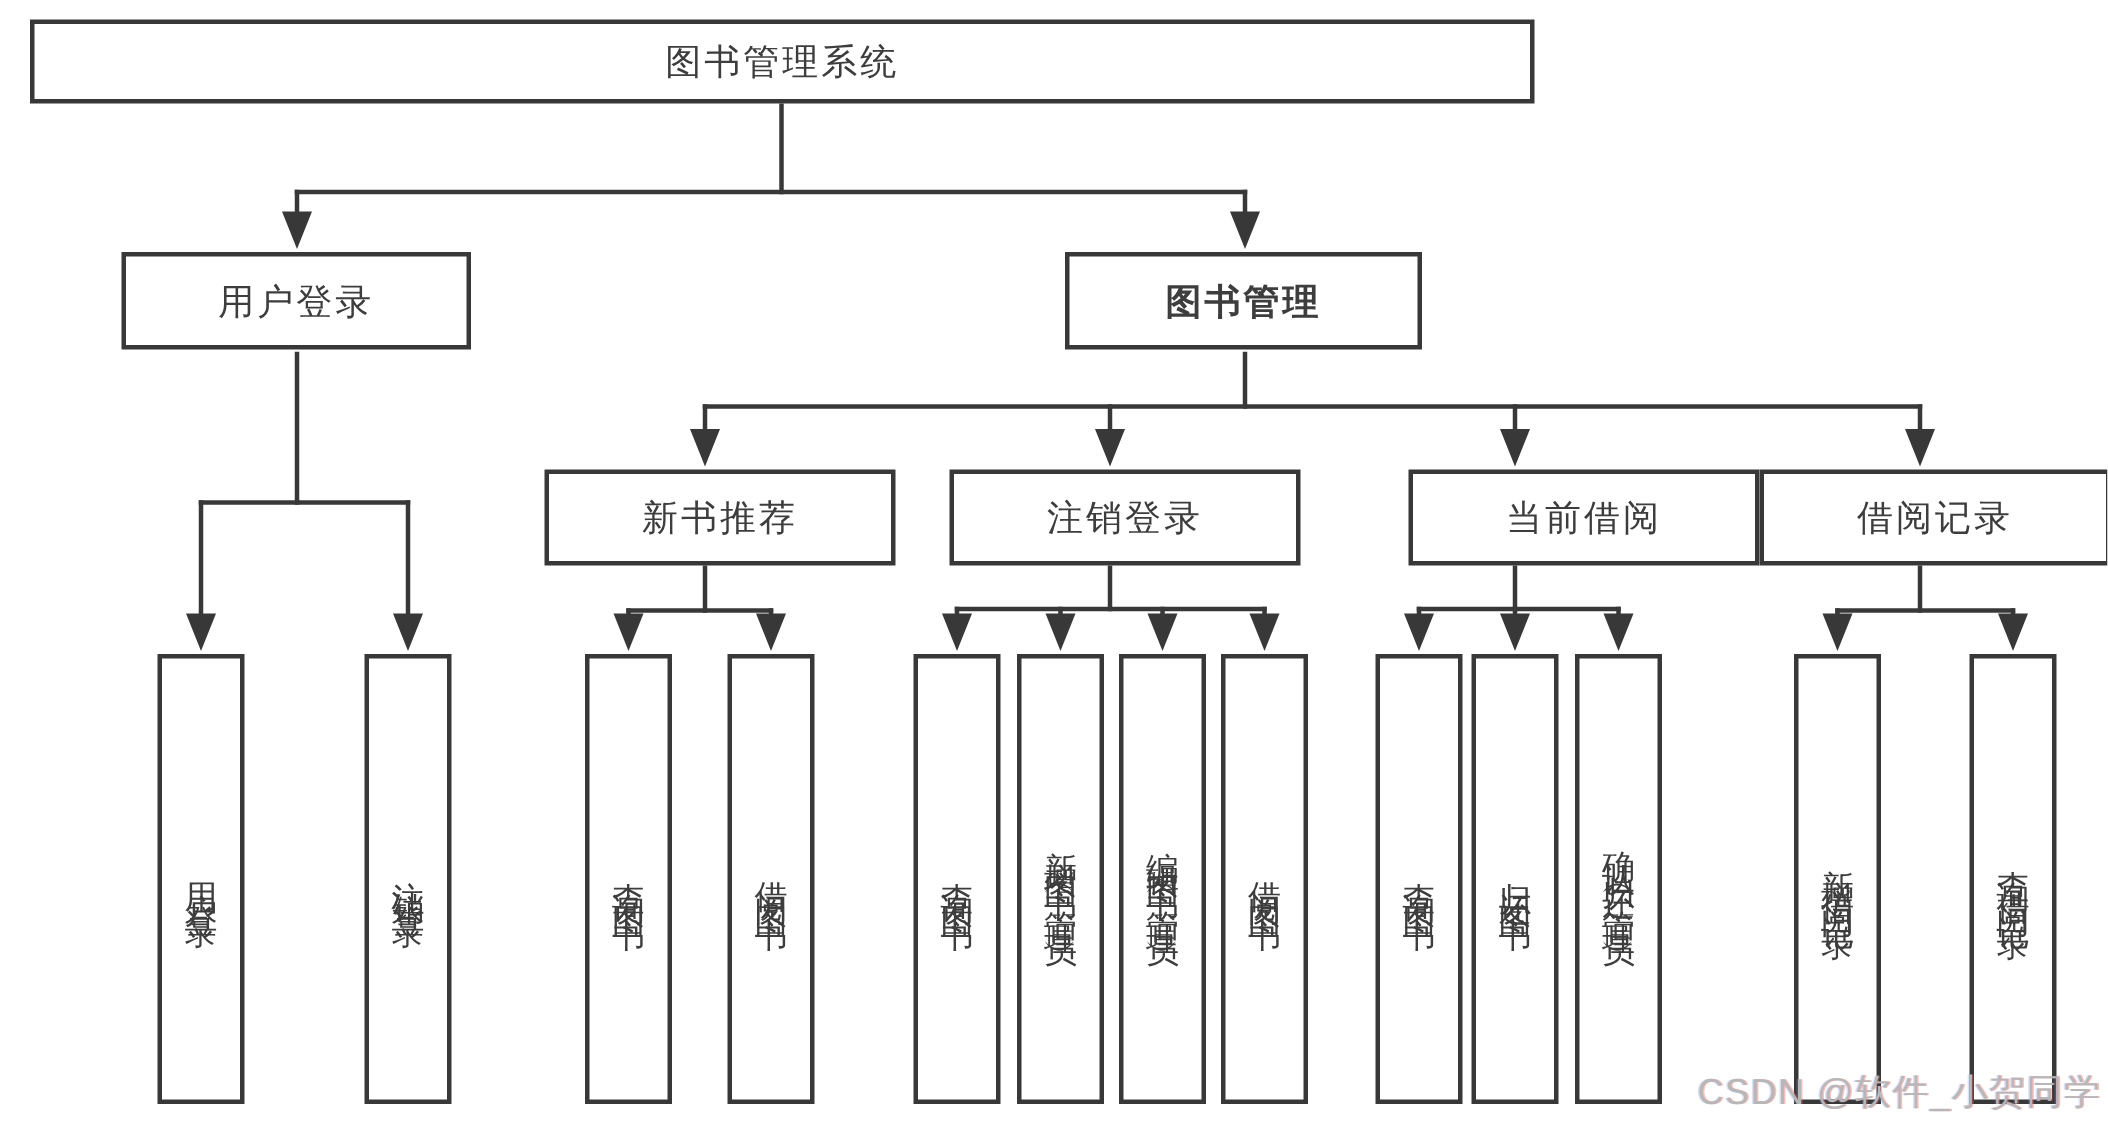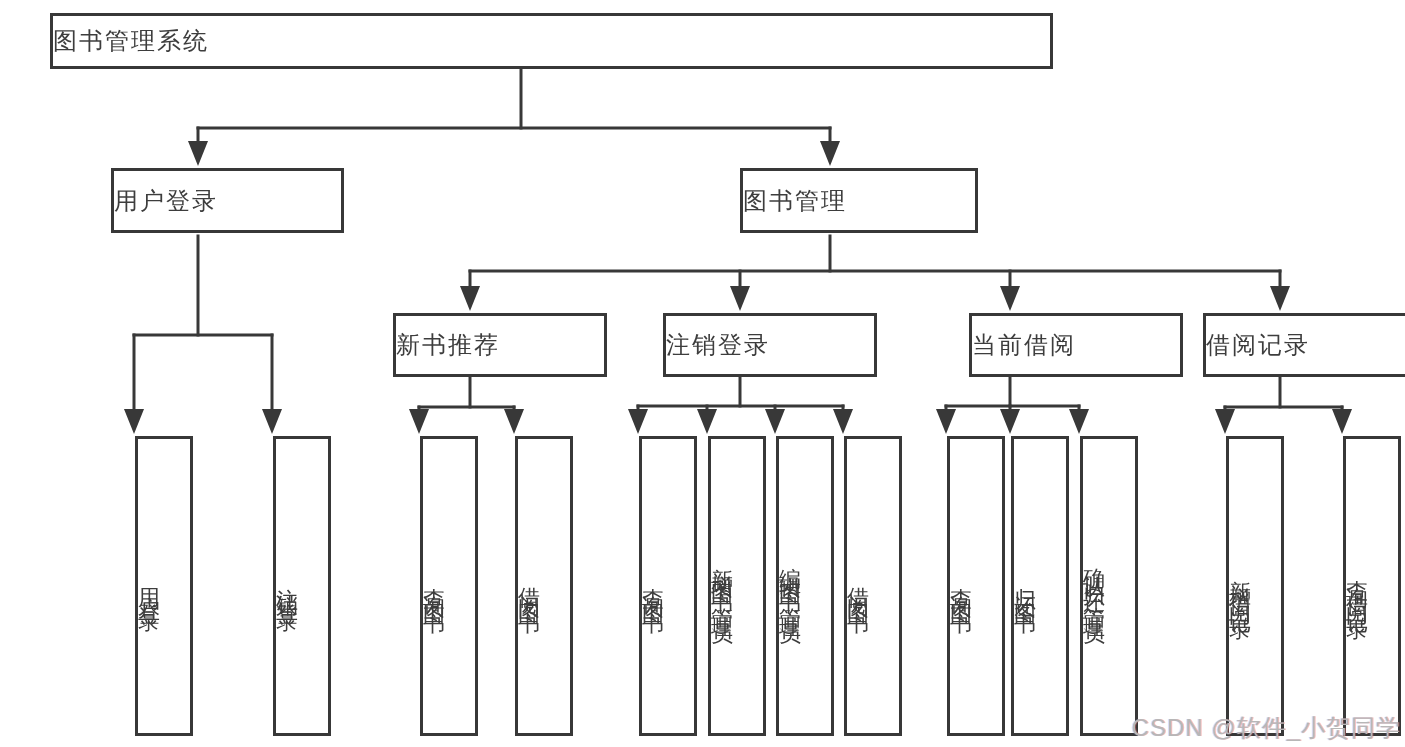--- a/index.html
+++ b/index.html
@@ -18,45 +18,44 @@
     left: 0; top: 0;
     width: 1405px; height: 747px;
     z-index: 0;
   }
   .box {
     position: absolute;
     background: #ffffff;
     border: 3px solid #383838;
     display: flex;
     align-items: center;
-    justify-content: flex-start;
+    justify-content: center;
     z-index: 1;
-    margin-left: 30px;
   }
   .hlabel {
     font-size: 24px;
     letter-spacing: 2px;
     white-space: nowrap;
     color: #3d3d3d;
   }
   .leaf .vtext {
     writing-mode: vertical-rl;
     text-orientation: mixed;
     font-size: 22px;
     letter-spacing: 8px;
     line-height: 1;
     color: #3d3d3d;
   }
   
   .n-root   { left: 20px;   top: 13px;  width: 1003px; height: 56px; }
   
   .n-login  { left: 81px;   top: 168px; width: 233px;  height: 65px; }
-  .n-mgmt   { left: 710px;  top: 168px; width: 238px;  height: 65px; }
-  
-  .n-l3     { top: 313px;   width: 214px; height: 64px; }
+  .n-mgmt   { left: 710px;  top: 168px; width: 238px;  height: 65px; font-weight: bold; }
+  
+  .n-l3     { top: 313px;   width: 234px; height: 64px; }
   .n-newbook{ left: 363px; }
   .n-borrow { left: 633px; }
   .n-current{ left: 939px; }
   .n-record { left: 1173px; }
   
   .leaf     { top: 436px; width: 58px; height: 300px; }
   .lf-0  { left: 105px; }
   .lf-1  { left: 243px; }
   .lf-2  { left: 390px; }
   .lf-3  { left: 485px; }

